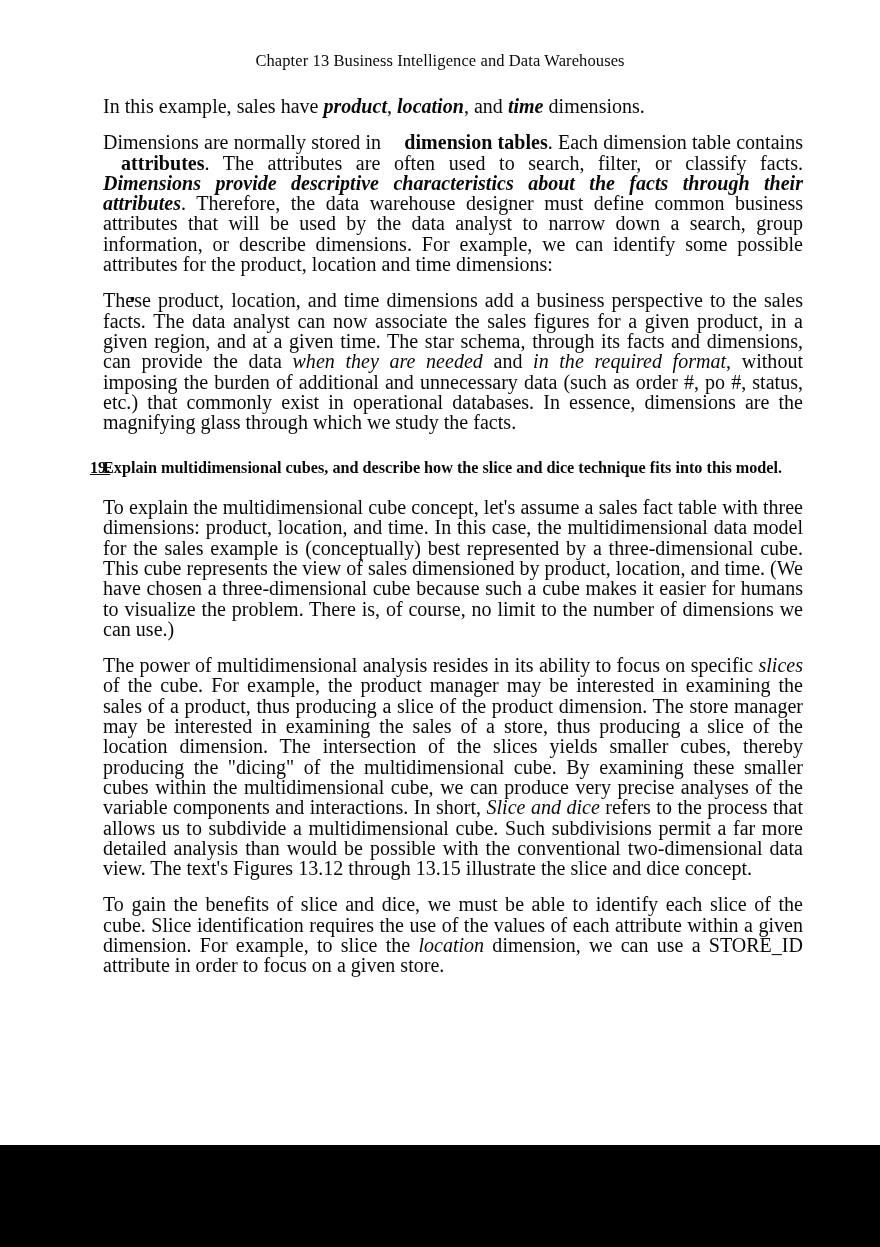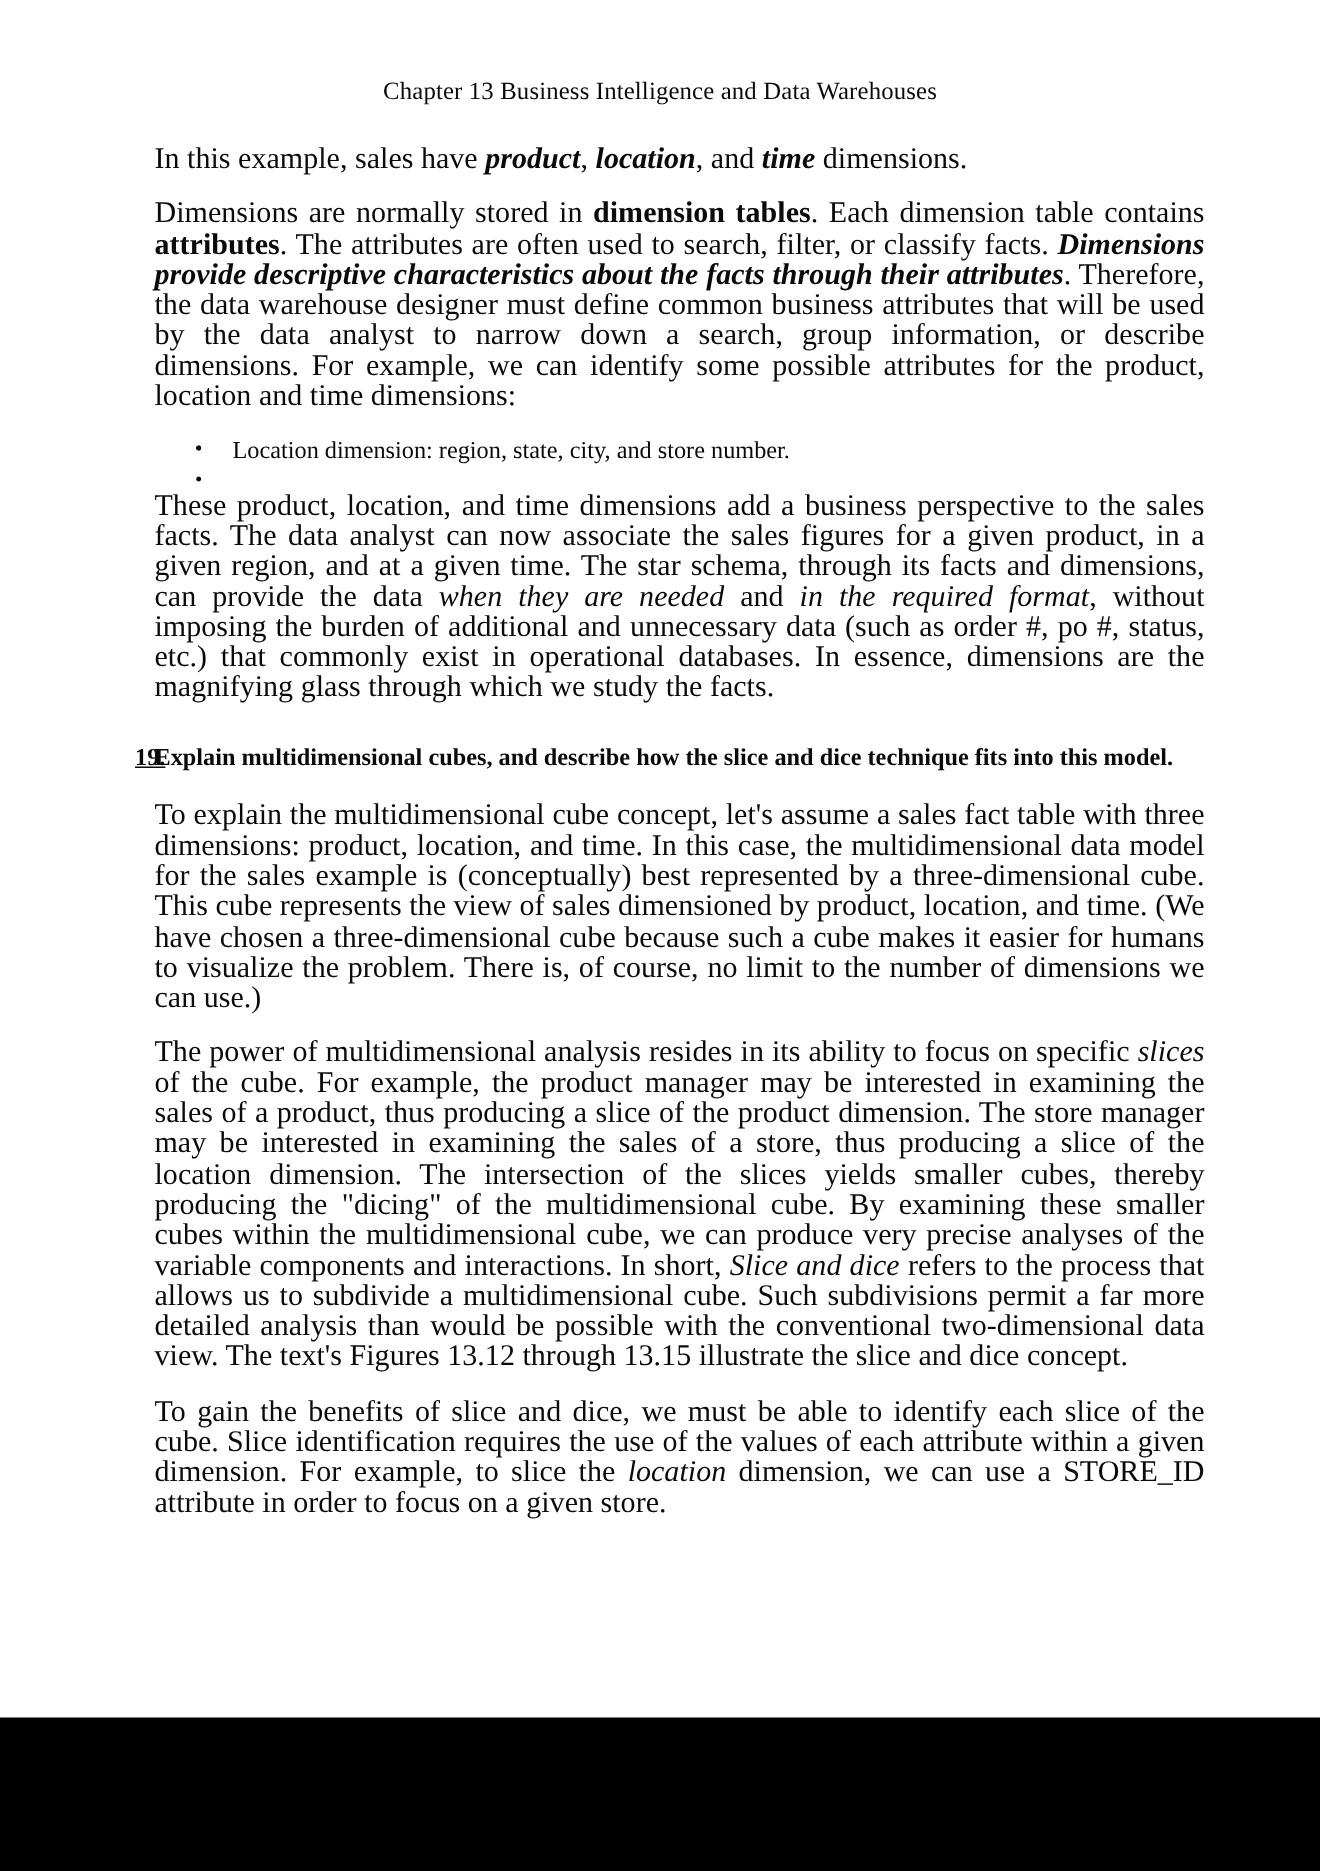--- a/index.html
+++ b/index.html
@@ -37,21 +37,21 @@
     font-size: 20px;
     line-height: 20.3px;
     text-align: justify;
     text-justify: inter-word;
     letter-spacing: 0.02px;
   }
   p.body.tight {
     margin-bottom: 0;
   }
   .bi { font-weight: bold; font-style: italic; }
-  .b  { font-weight: bold; }
+  .b  { font-weight: bold; margin-left: 18px; }
   .i  { font-style: italic; }
 
   ul.bullets {
     margin: 16px 0 16px 0;
     padding: 0;
     list-style: none;
   }
   ul.bullets li {
     position: relative;
     padding-left: 52px;
@@ -107,21 +107,21 @@
   <div class="page-header">Chapter 13 Business Intelligence and Data Warehouses</div>
 
   <div class="content">
 
     <p class="body"><span>In this example, sales have </span><span class="bi">product</span><span>, </span><span class="bi">location</span><span>, and </span><span class="bi">time</span><span> dimensions.</span></p>
 
     <p class="body tight"><span>Dimensions are normally stored in </span><span class="b">dimension tables</span><span>. Each dimension table contains </span><span class="b">attributes</span><span>. The attributes are often used to search, filter, or classify facts. </span><span class="bi">Dimensions provide descriptive characteristics about the facts through their attributes</span><span>. Therefore, the data warehouse designer must define common business attributes that will be used by the data analyst to narrow down a search, group information, or describe dimensions. For example, we can identify some possible attributes for the product, location and time dimensions:</span></p>
 
     <ul class="bullets">
       <li><span class="bullet-dot">•</span></li>
-      <li><span class="bullet-dot">•</span><span>Location dimension: region, state, city, and store number.</span></li>
+      <li><span class="bullet-dot">•</span></li>
       <li><span class="bullet-dot">•</span></li>
     </ul>
 
     <p class="body"><span>These product, location, and time dimensions add a business perspective to the sales facts. The data analyst can now associate the sales figures for a given product, in a given region, and at a given time. The star schema, through its facts and dimensions, can provide the data </span><span class="i">when they are needed</span><span> and </span><span class="i">in the required format</span><span>, without imposing the burden of additional and unnecessary data (such as order #, po #, status, etc.) that commonly exist in operational databases. In essence, dimensions are the magnifying glass through which we study the facts.</span></p>
 
     <div class="numbered-heading">
       <span class="num">19.</span>
       <span class="htext">Explain multidimensional cubes, and describe how the slice and dice technique fits into this model.</span>
     </div>
 

